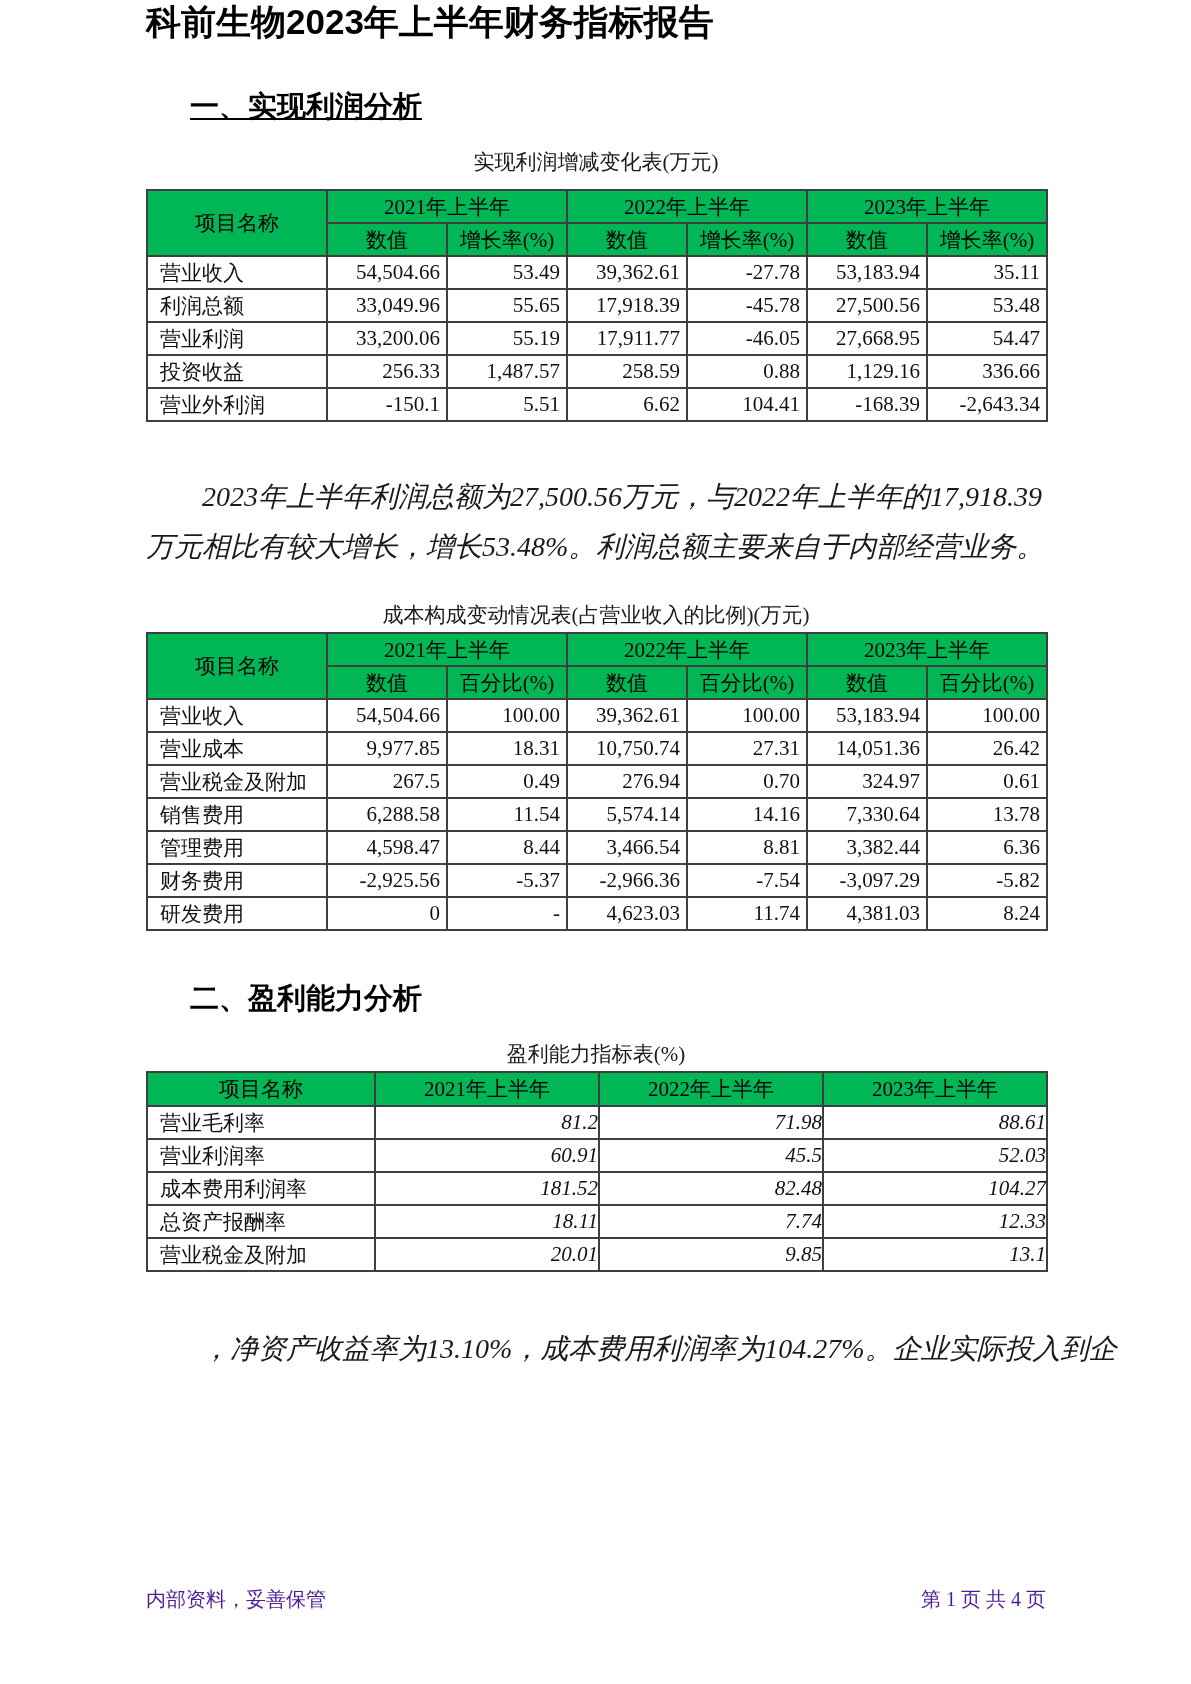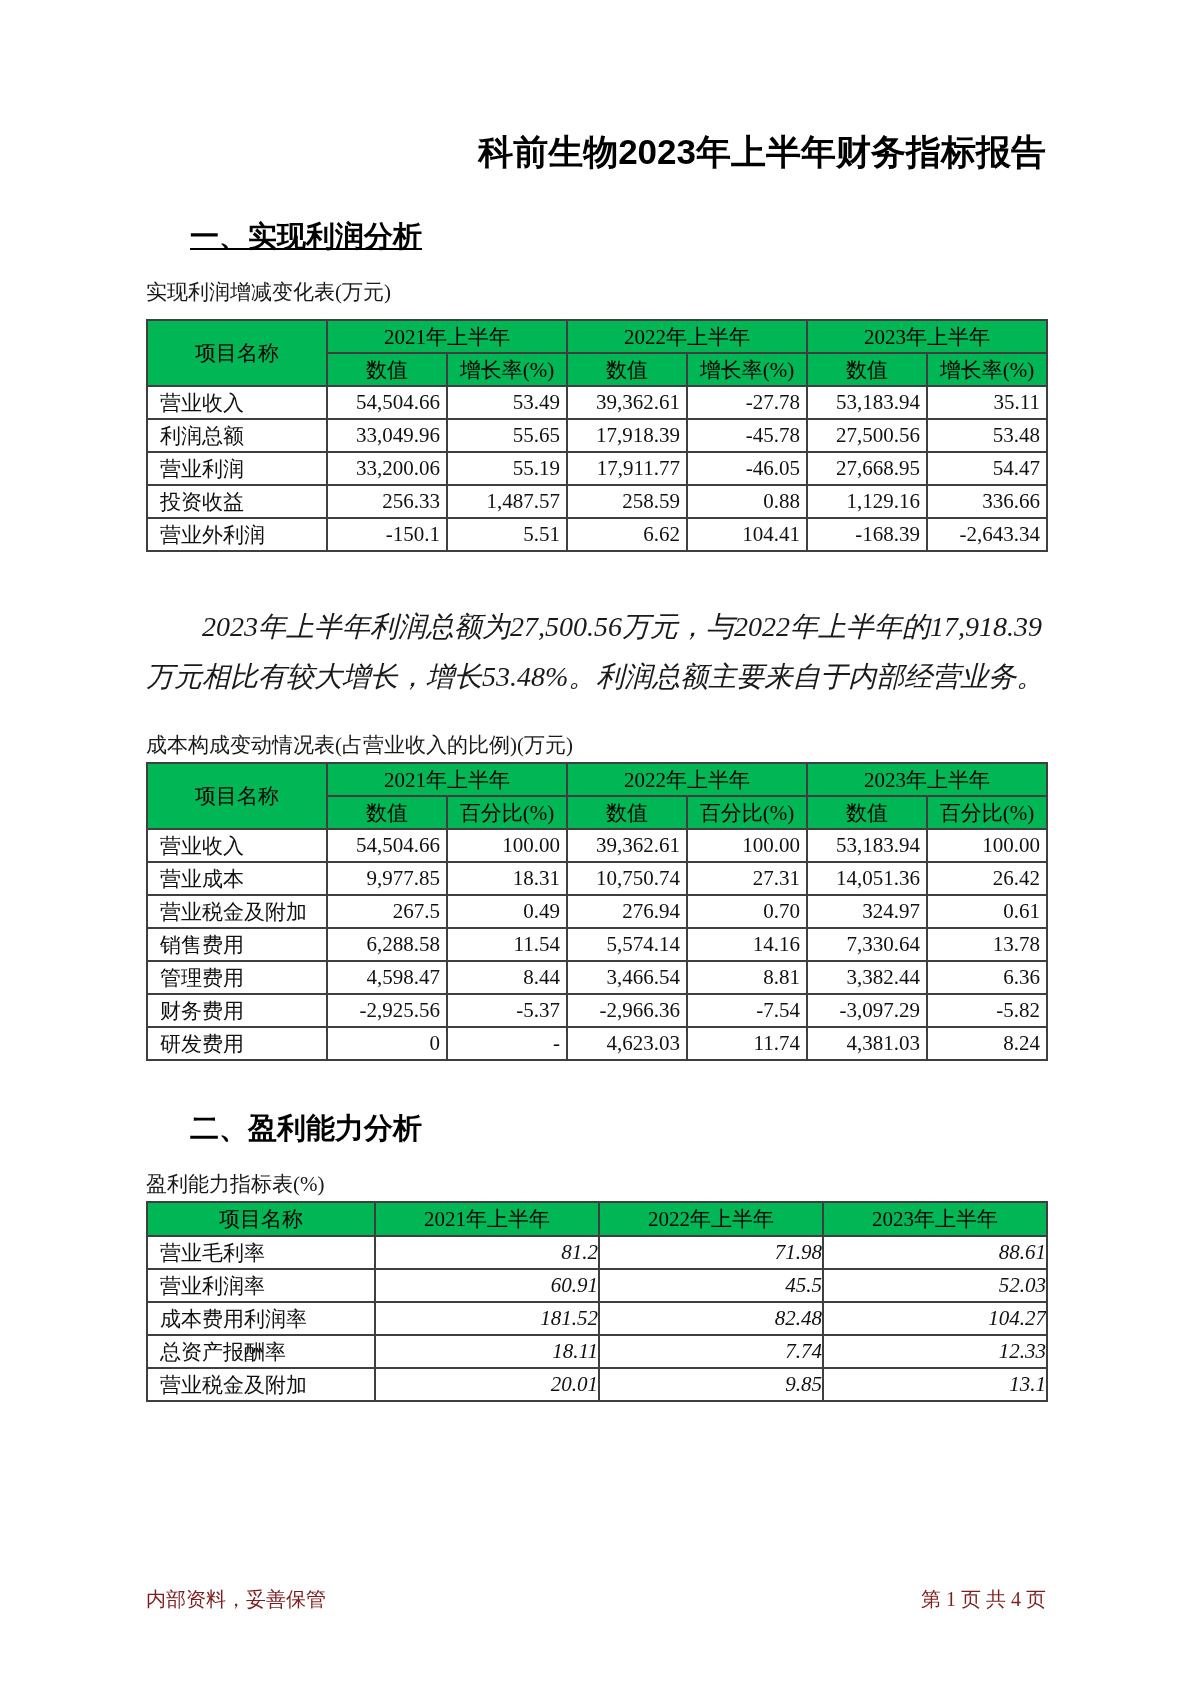--- a/index.html
+++ b/index.html
@@ -10,39 +10,39 @@
   html,body{background:#fff;}
   body{
     width:1191px;height:1684px;
     position:relative;
     font-family:"Liberation Serif","DejaVu Serif",serif;
     color:#111;
     overflow:hidden;
   }
   .content{padding:0 145px 0 146px;}
   .doc-title{
-    padding-top:130px;
-    text-align:right;
+    text-align:left;
     font-family:"Liberation Sans","DejaVu Sans",sans-serif;
     font-weight:900;
     font-size:35px;
     line-height:44px;
     color:#000;
   }
   .section-heading{
     font-family:"Liberation Sans","DejaVu Sans",sans-serif;
     font-weight:900;
     font-size:29px;
     line-height:34px;
     color:#000;
     padding-left:44px;
   }
   .sec1{margin-top:45px;text-decoration:underline;}
   .sec2{margin-top:50px;}
   .table-caption{
+    text-align:center;
     font-size:21px;
     line-height:22px;
     color:#1a1a1a;
   }
   .cap1{margin-top:28px;}
   .cap2{margin-top:32px;}
   .cap3{margin-top:28px;}
   table{
     width:900px;
     border-collapse:collapse;
@@ -77,21 +77,21 @@
   }
   .para .para-line{white-space:nowrap;}
   .para .para-line:first-child{text-indent:2em;}
   .p2{margin-top:52px;}
   .footer{
     position:absolute;
     left:146px;right:145px;top:1586px;
     display:flex;
     justify-content:space-between;
     font-size:20px;
-    color:#7f1d1d;
+    color:#4c1d95;
   }
 </style>
 </head>
 <body>
 
 <div class="content">
 
   <h1 class="doc-title">科前生物2023年上半年财务指标报告</h1>
 
   <h2 class="section-heading sec1">一、实现利润分析</h2>
@@ -320,20 +320,21 @@
         <tr>
           <td class="label">营业税金及附加</td>
           <td class="val-left">20.01</td>
           <td class="val-left">9.85</td>
           <td class="val-left">13.1</td>
         </tr>
       </tbody>
   </table>
 
   <div class="para p2">
+      <div class="para-line">，净资产收益率为13.10%，成本费用利润率为104.27%。企业实际投入到企</div>
     </div>
 
 </div>
 
 <div class="footer">
   <span>内部资料，妥善保管</span>
   <span>第 1 页  共 4 页</span>
 </div>
 
 </body></html>

